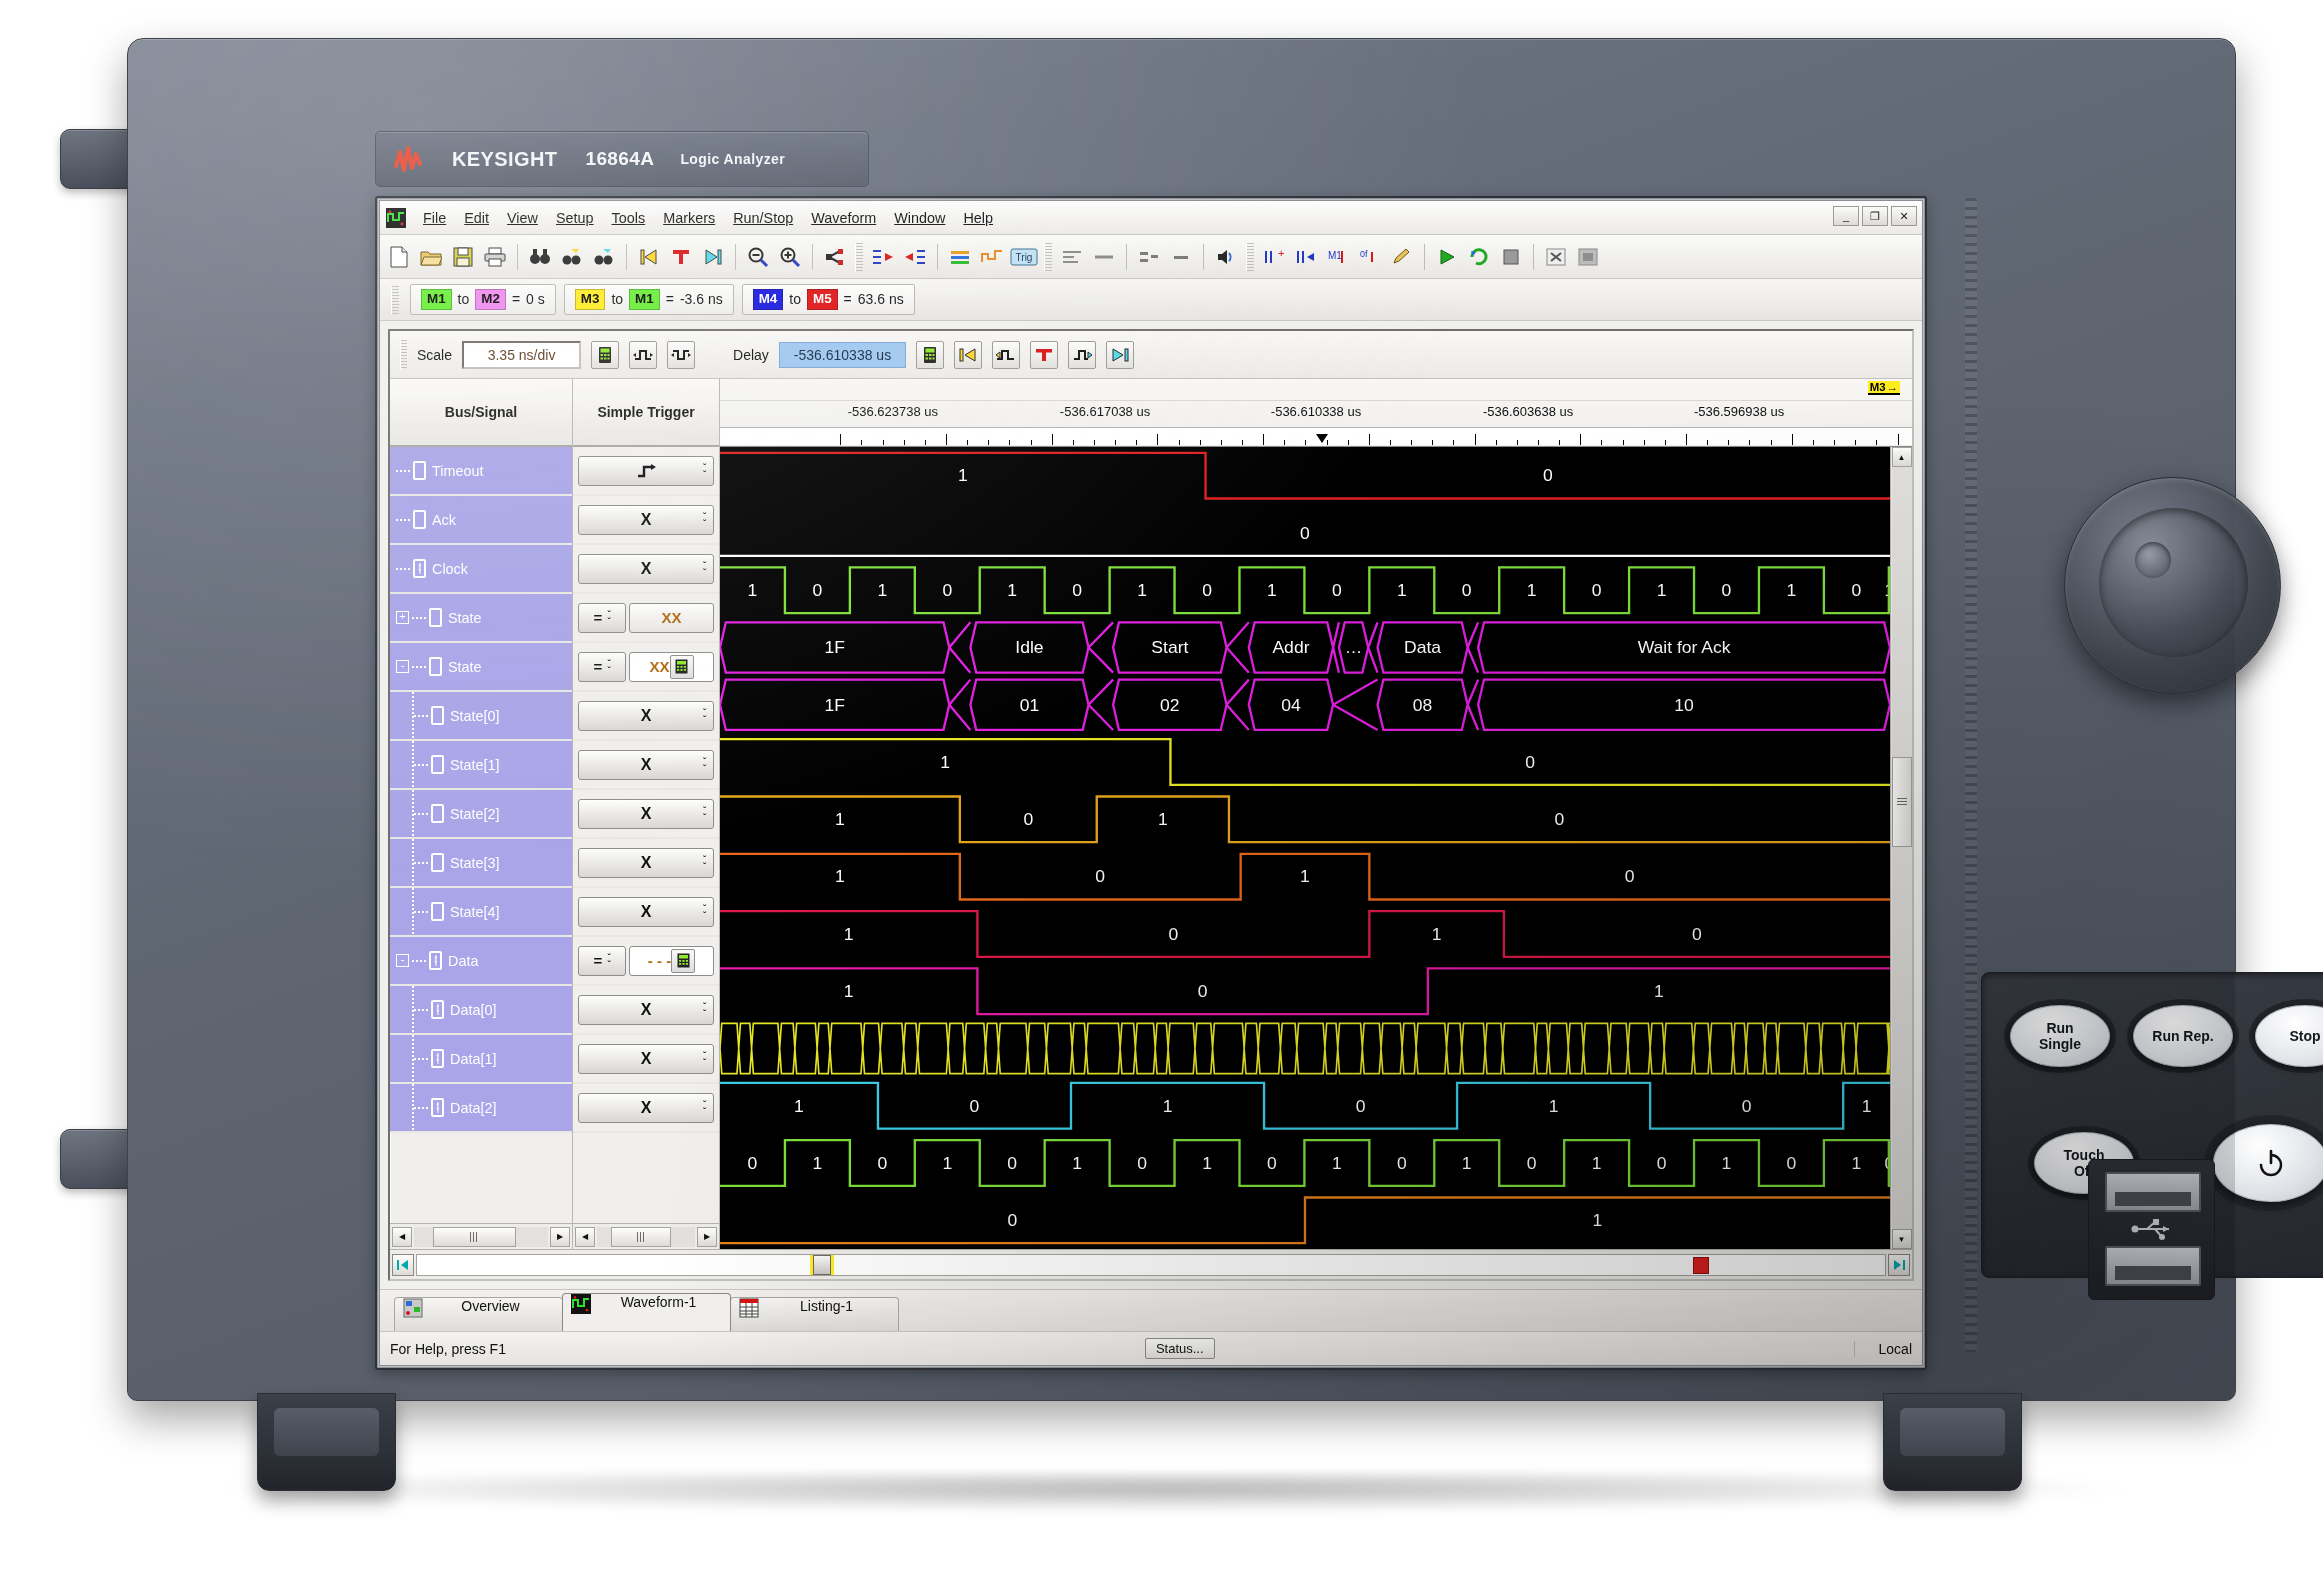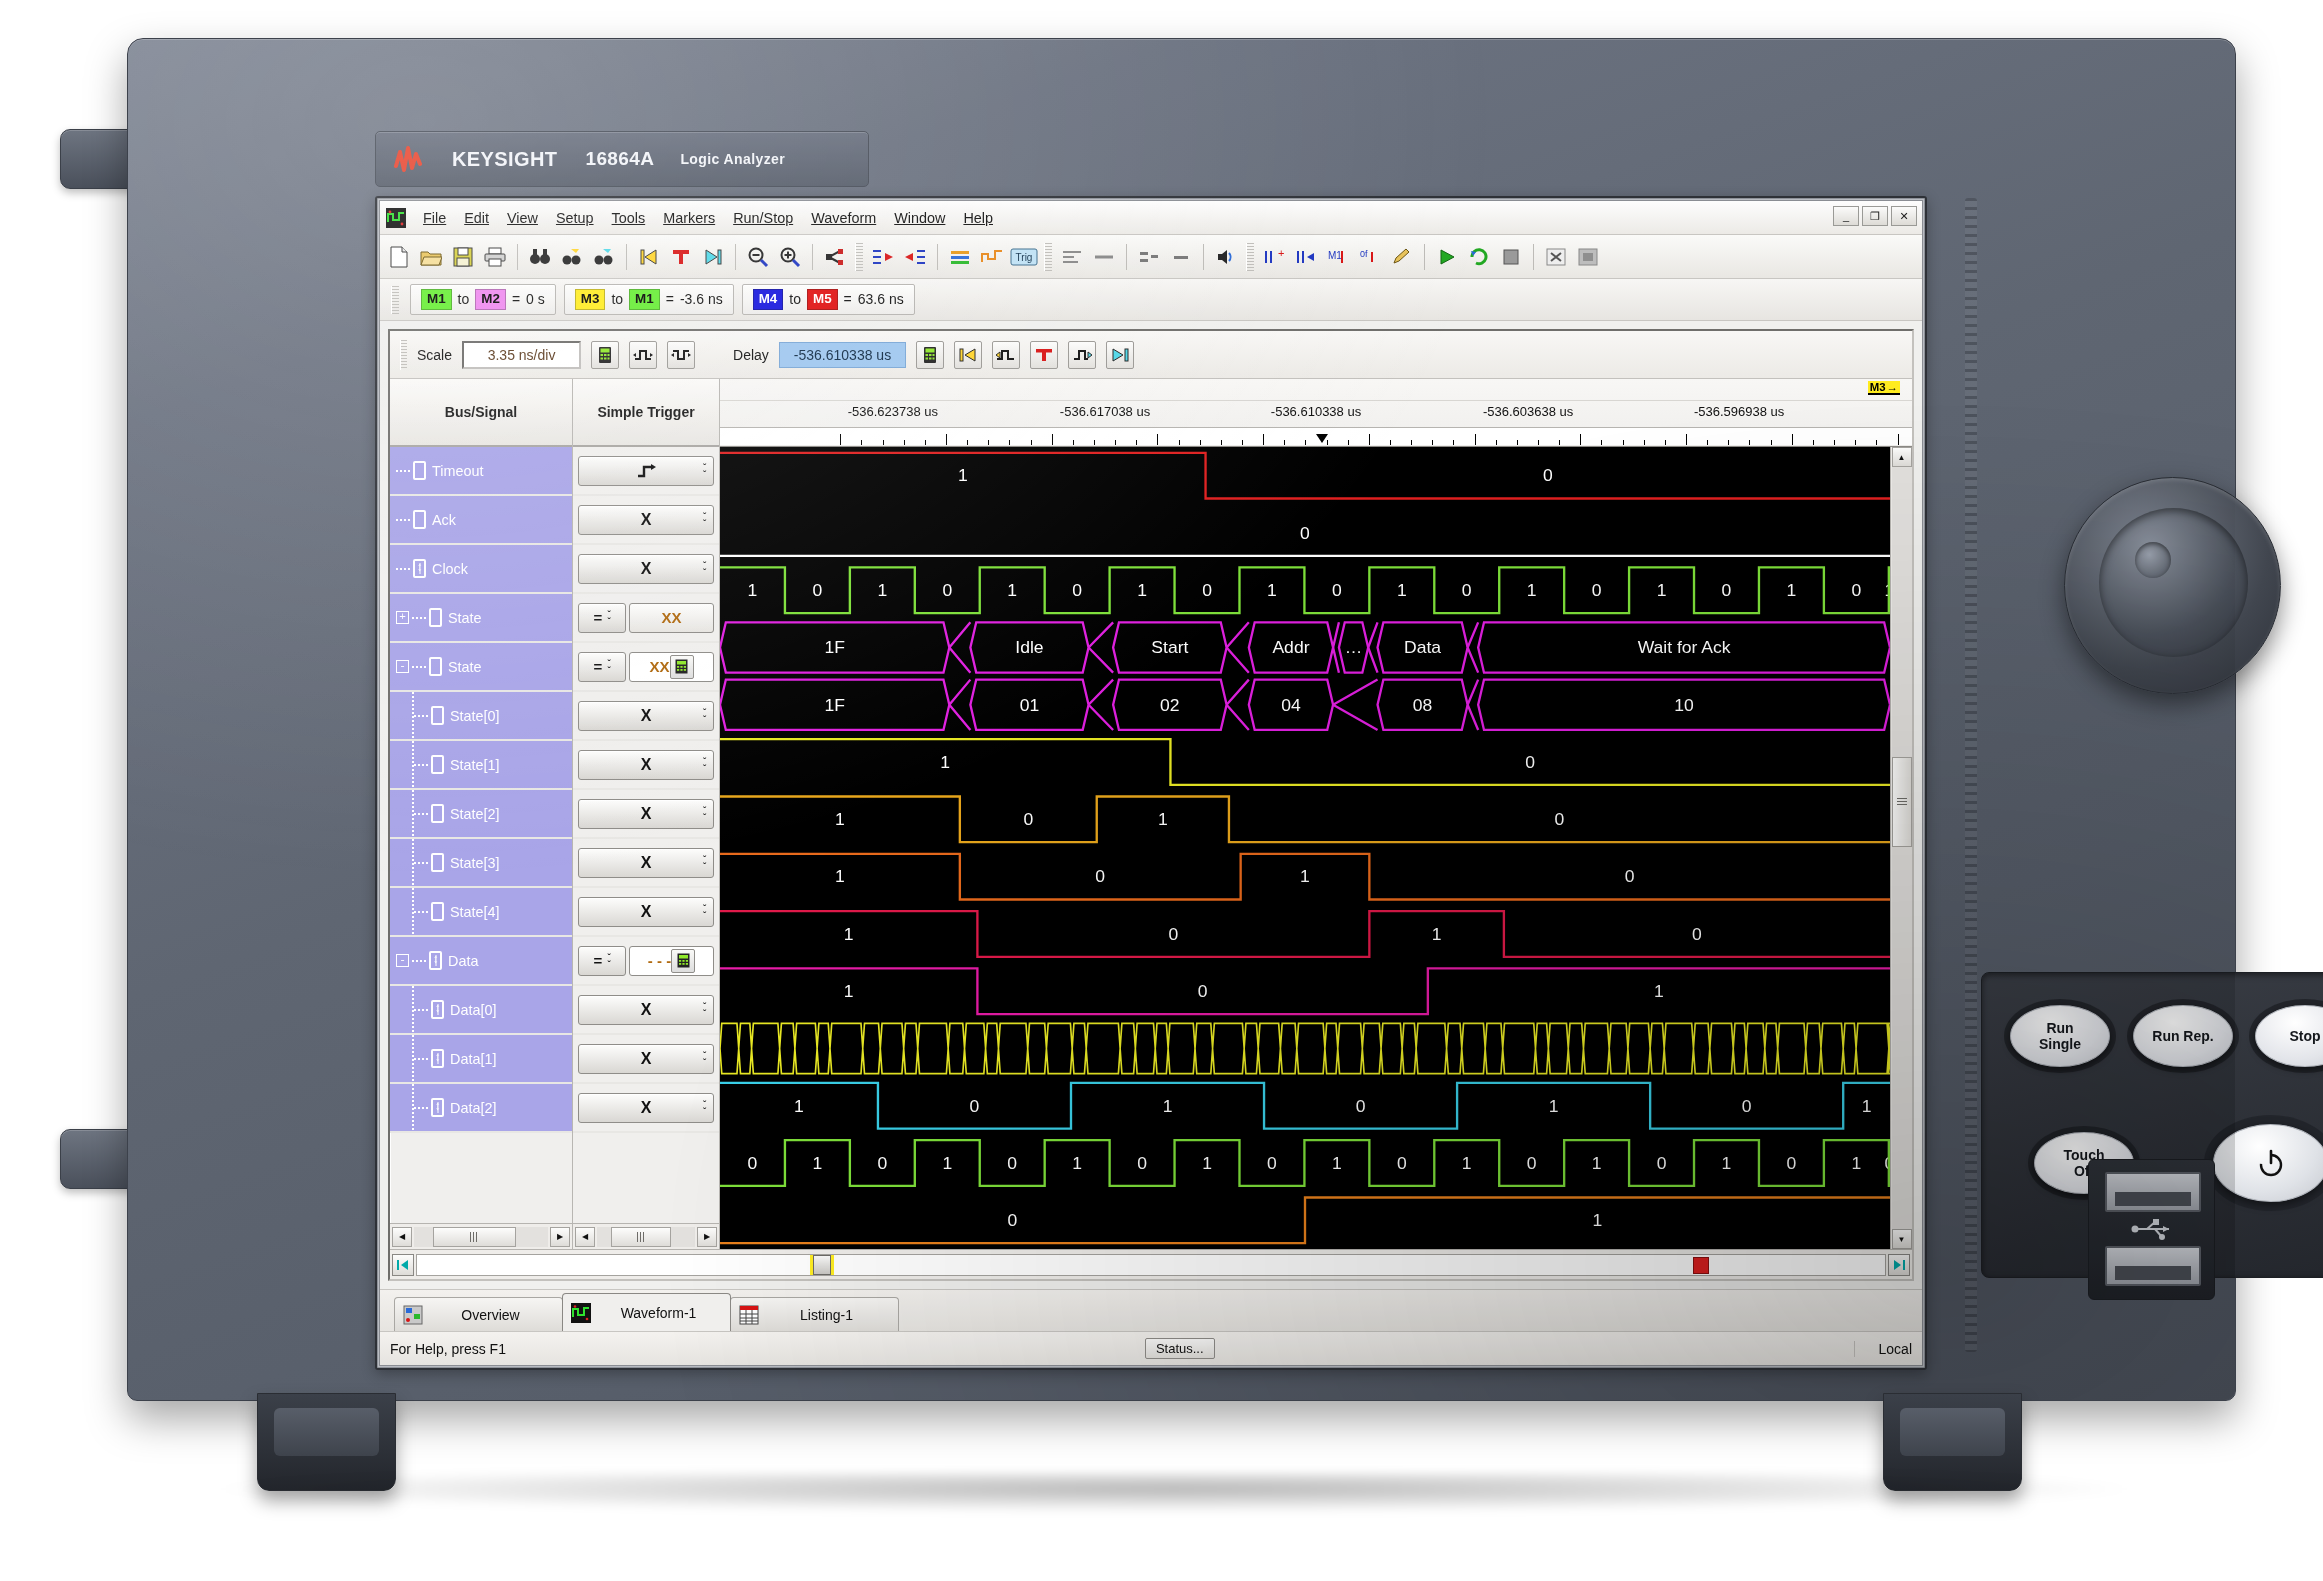--- a/index.html
+++ b/index.html
@@ -305,21 +305,21 @@
   #pan-thumb:before{ content:""; position:absolute; left:-4px; top:-1px; bottom:-1px; width:3px; background:#ffee22;}
   #pan-thumb:after{ content:""; position:absolute; right:-4px; top:-1px; bottom:-1px; width:3px; background:#ffee22;}
   #pan-red{ position:absolute; top:2px; height:17px; width:16px; right:12%; background:#e02020; border:1px solid #8b1010;}
 
   
   #tabbar{
     height:42px; display:flex; align-items:flex-end; gap:0; padding:0 14px;
     background:linear-gradient(180deg,#f3f1ee,#e6e4e0); border-top:1px solid #c8c6c2;
   }
   .tab{
-    height:34px; min-width:169px; display:flex; align-items:center; gap:10px;
+    height:34px; min-width:169px; display:flex; align-items:flex-start; gap:10px;
     padding:0 14px 0 8px; border:1px solid #a9a7a3; border-bottom:none;
     border-radius:4px 4px 0 0; background:linear-gradient(180deg,#f6f5f3,#dedcd8);
     font-size:14px; color:#111; position:relative; margin-right:-1px;
   }
   .tab .tab-label{ flex:1; text-align:center; }
   .tab.active{ background:#f0efed; height:38px; z-index:2; border-color:#8a8884;}
   .tab-icon{ width:20px; height:20px; flex:0 0 auto; }
 
   
   #statusbar{

